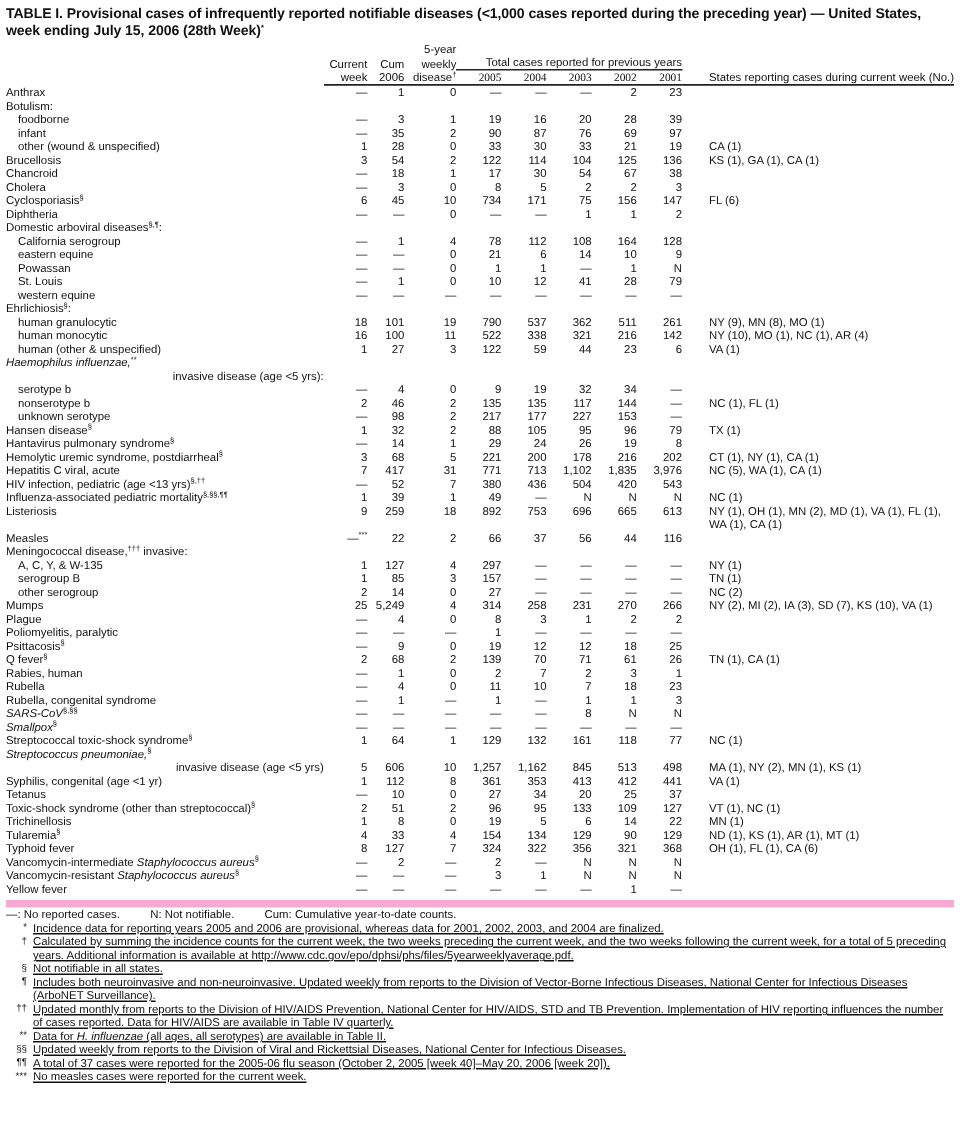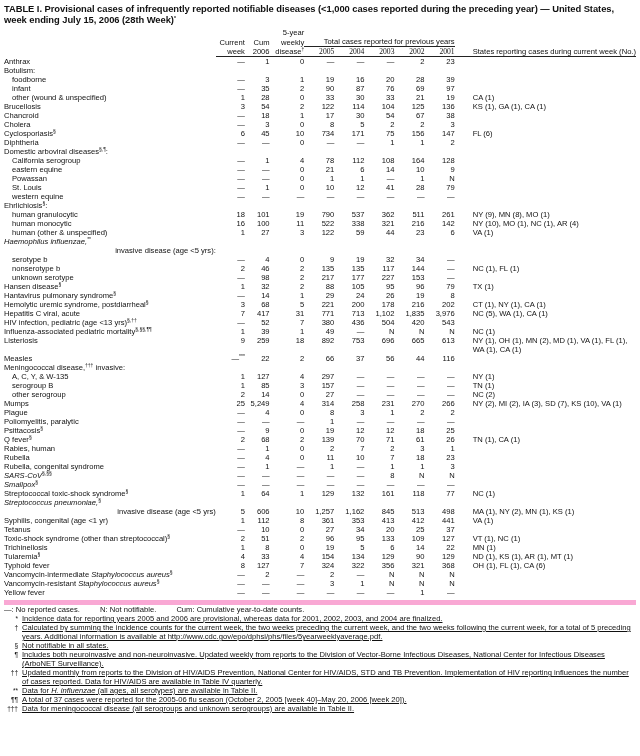--- a/index.html
+++ b/index.html
@@ -811,21 +811,25 @@
       </div>
       <div class="fn">
         <span class="mk">††</span>
         <span class="tx">Updated monthly from reports to the Division of HIV/AIDS Prevention, National Center for HIV/AIDS, STD and TB Prevention. Implementation of HIV reporting influences the number of cases reported. Data for HIV/AIDS are available in Table IV quarterly.</span>
       </div>
       <div class="fn">
         <span class="mk">**</span>
         <span class="tx"><span>Data for </span><span class="it">H. influenzae</span><span> (all ages, all serotypes) are available in Table II.</span></span>
       </div>
       <div class="fn">
+        <span class="mk">§§</span>
+        <span class="tx">Updated weekly from reports to the Division of Viral and Rickettsial Diseases, National Center for Infectious Diseases.</span>
+      </div>
+      <div class="fn">
         <span class="mk">¶¶</span>
         <span class="tx">A total of 37 cases were reported for the 2005-06 flu season (October 2, 2005 [week 40]–May 20, 2006 [week 20]).</span>
       </div>
       <div class="fn">
-        <span class="mk">†††</span>
-        <span class="tx">Data for meningococcal disease (all serogroups and unknown serogroups) are available in Table II.</span>
+        <span class="mk">***</span>
+        <span class="tx">No measles cases were reported for the current week.</span>
       </div>
     </div>
 </div>
 
 </body></html>

